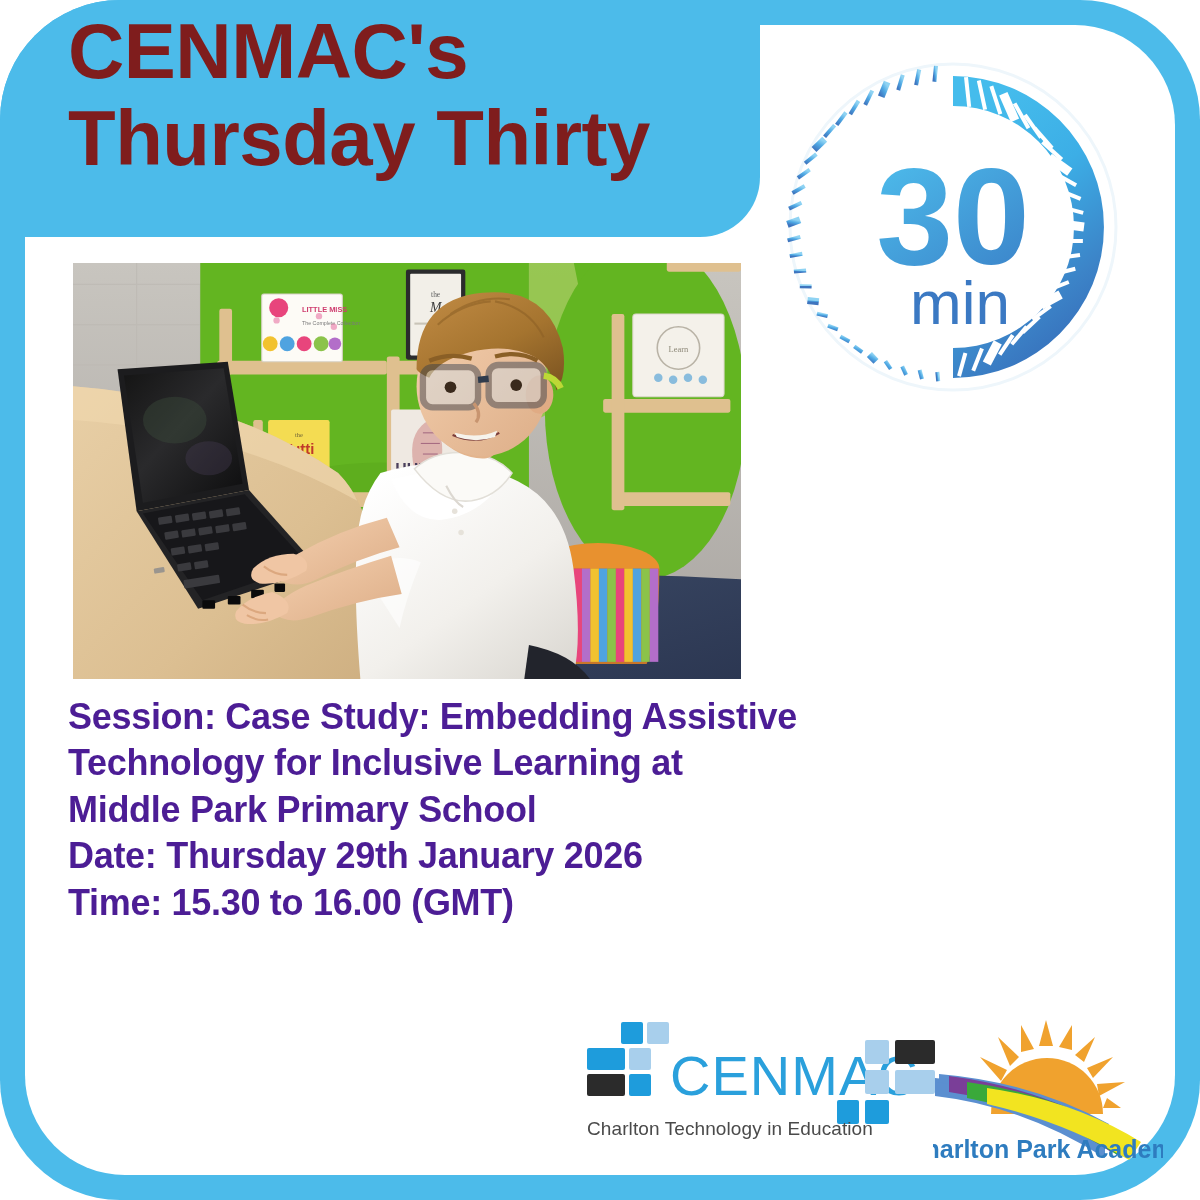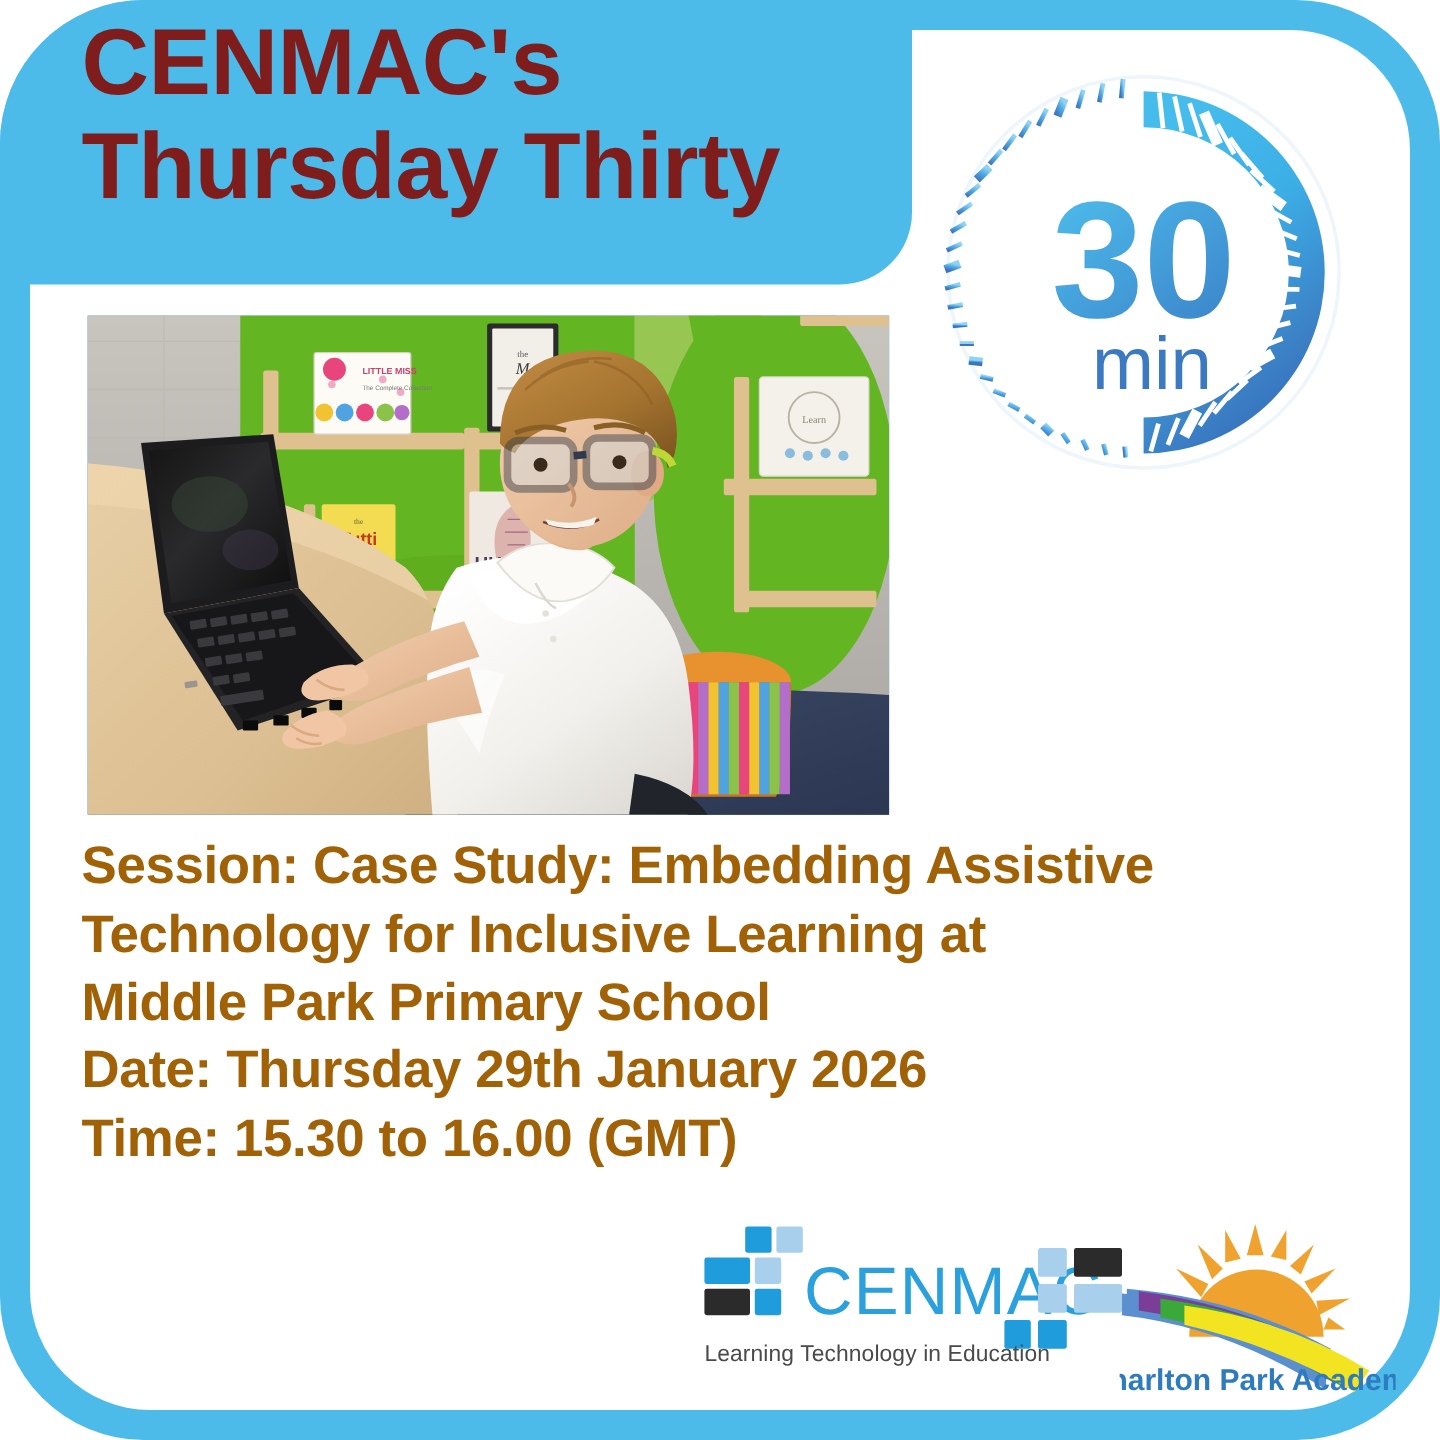--- a/index.html
+++ b/index.html
@@ -82,22 +82,22 @@
     z-index: 2;
   }
   .photo svg { display:block; width:100%; height:100%; }
 
   
   .details {
     position: absolute;
     left: 68px;
     top: 694px;
     width: 960px;
-    color: #a16207;
-    font-size: 44px;
+    color: #4c1d95;
+    font-size: 36px;
     font-weight: bold;
     line-height: 1.29;
     letter-spacing: -0.3px;
     white-space: pre-line;
     z-index: 2;
   }
 
   
   .logos {
     position: absolute;
@@ -543,21 +543,21 @@
 
       <div class="cenmac-word">CENMAC</div>
 
       <div class="sq" style="left:290px; top:20px; width:24px; height:24px; background:#A8CFEC;"></div>
       <div class="sq" style="left:320px; top:20px; width:40px; height:24px; background:#2B2B2B;"></div>
       <div class="sq" style="left:290px; top:50px; width:24px; height:24px; background:#A8CFEC;"></div>
       <div class="sq" style="left:320px; top:50px; width:40px; height:24px; background:#A8CFEC;"></div>
       <div class="sq" style="left:290px; top:80px; width:24px; height:24px; background:#1E9CDC;"></div>
       <div class="sq" style="left:262px; top:80px; width:22px; height:24px; background:#1E9CDC;"></div>
 
-      <div class="cenmac-tag">Learning Technology in Education</div>
+      <div class="cenmac-tag">Charlton Technology in Education</div>
     </div>
 
     <div class="cpa">
       <svg viewBox="0 0 230 160" xmlns="http://www.w3.org/2000/svg">
 
         <g fill="#F0A22E">
           <polygon points="113,8 120,34 106,34"></polygon>
           <polygon points="88,13 101,37 88,40"></polygon>
           <polygon points="139,13 139,38 126,35"></polygon>
           <polygon points="65,25 86,45 77,54"></polygon>

